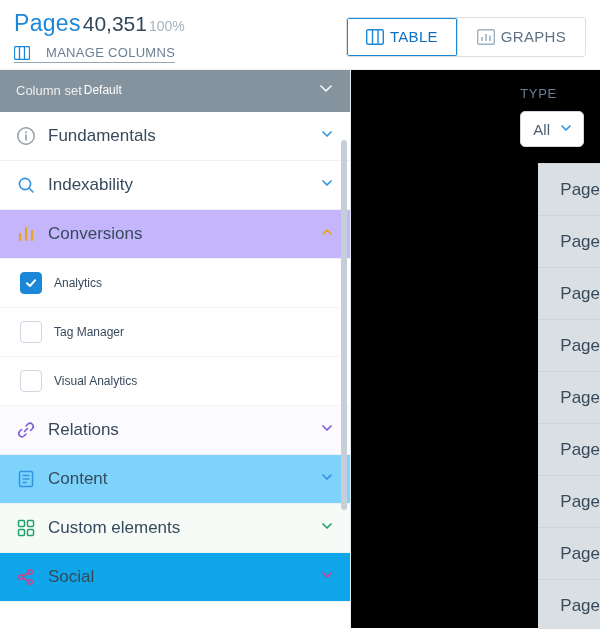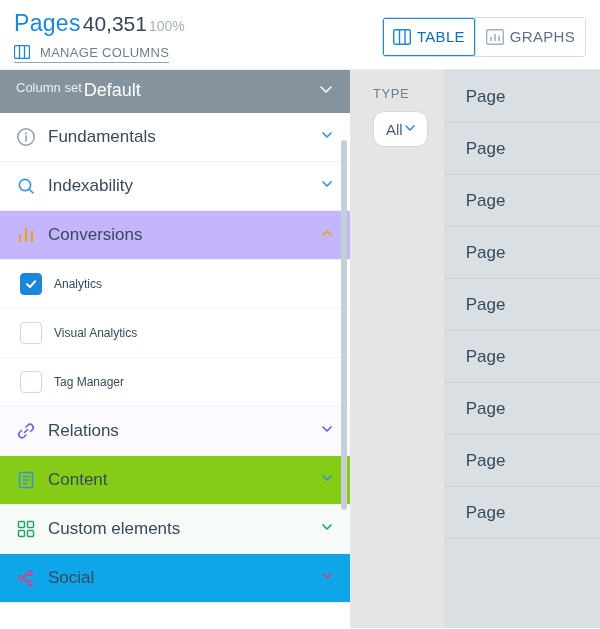--- a/index.html
+++ b/index.html
@@ -4,64 +4,64 @@
   <style>
     * { margin: 0; padding: 0; box-sizing: border-box; font-family: -apple-system, BlinkMacSystemFont, "Segoe UI", Arial, sans-serif; }
     body { width: 600px; height: 629px; background: #fff; overflow: hidden; }
 
     .header { display: flex; align-items: flex-start; padding: 10px 14px 6px; gap: 14px; }
     .header-left { display: flex; flex-direction: column; gap: 8px; }
     .title-row { display: flex; align-items: baseline; gap: 2px; }
     .pages-label { color: #1b87d9; font-size: 23px; font-weight: 400; letter-spacing: 0.3px; }
     .pages-count { color: #33475b; font-size: 21px; }
     .pages-pct { color: #a8b3be; font-size: 14px; }
-    .manage-row { display: flex; align-items: flex-start; gap: 10px; color: #6a7f93; font-size: 13px; letter-spacing: 0.3px; border-bottom: 1px solid #97a4b1; padding-bottom: 2px; width: max-content; cursor: pointer; }
+    .manage-row { display: flex; align-items: flex-end; gap: 16px; color: #6a7f93; font-size: 13px; letter-spacing: 0.3px; border-bottom: 1px solid #97a4b1; padding-bottom: 2px; width: max-content; cursor: pointer; }
     .manage-row svg { display: block; }
 
     .view-toggle { margin-left: auto; display: flex; border: 1px solid #d6dee6; border-radius: 3px; overflow: hidden; height: 40px; align-self: center; }
-    .view-btn { display: flex; align-items: center; gap: 6px; padding: 7px 10px; font-size: 15px; color: #5e7286; background: #fff; border: none; cursor: pointer; letter-spacing: 0.3px; }
+    .view-btn { display: flex; align-items: center; gap: 6px; padding: 7px 19px; font-size: 15px; color: #5e7286; background: #fff; border: none; cursor: pointer; letter-spacing: 0.3px; }
     .view-btn + .view-btn { border-left: 1px solid #d6dee6; }
     .view-btn.active { color: #0e6fc1; box-shadow: inset 0 0 0 1px #1b87d9; border-radius: 2px; }
     .view-btn svg { display: block; }
 
     .body { display: flex; height: calc(100% - 70px); border-top: 1px solid #eef1f4; }
 
     .sidebar { width: 350px; display: flex; flex-direction: column; position: relative; }
     .scroll-track { position: absolute; right: 3px; top: 70px; width: 6px; height: 370px; background: #c6cfd7; border-radius: 3px; }
 
     .colset { background: #84939e; color: #fff; padding: 10px 16px 12px; display: flex; align-items: center; }
     .colset-text { flex: 1; display: flex; gap: 2px; }
     .colset-label { font-size: 13px; opacity: 0.85; }
-    .colset-value { font-size: 18px; text-align: right; }
+    .colset-value { font-size: 12px; text-align: right; }
     .colset-chevron { opacity: 0.9; }
 
     .cat-row { display: flex; align-items: center; gap: 12px; padding: 14px 16px; font-size: 17px; color: #374a5c; border-bottom: 1px solid #eef2f5; cursor: pointer; }
     .cat-row .ico { width: 20px; height: 20px; display: flex; align-items: center; justify-content: center; flex: 0 0 20px; }
     .cat-row .lbl { flex: 1; }
     .cat-row .chev { flex: 0 0 14px; }
 
     .cat-fund .chev path, .cat-content .chev path, .cat-index .chev path { stroke: #3493df; }
     .cat-conv { background: #c4b5fd; }
     .cat-conv .chev path { stroke: #e6a419; }
     .cat-rel { background: #fbfaff; }
     .cat-rel .chev path { stroke: #7c5ad9; }
-    .cat-content { background: #84cc16; }
+    .cat-content { background: #7dd3fc; }
     .cat-custom { background: #f6fbf8; }
     .cat-custom .chev path { stroke: #21a36a; }
     .cat-social { background: #0ea5e9; }
     .cat-social .chev path { stroke: #d53f8c; }
 
     .sub-row { display: flex; align-items: center; gap: 12px; padding: 13px 16px 13px 20px; font-size: 12px; color: #374a5c; border-bottom: 1px solid #f2f5f8; cursor: pointer; }
     .chk { width: 22px; height: 22px; border-radius: 4px; border: 1.5px solid #cfd8e0; background: #fff; display: flex; align-items: center; justify-content: center; }
     .chk.checked { background: #1b87d9; border-color: #1b87d9; }
 
-    .content { flex: 1; background: #e5e5e5; border-left: 1px solid #e4e9ed; display: flex; flex-direction: row; }
+    .content { flex: 1; background: #000000; border-left: 1px solid #e4e9ed; display: flex; flex-direction: column; align-items: flex-end; }
     .filter-area { padding: 16px 16px 16px 22px; }
     .type-label { color: #6a7f93; font-size: 13px; letter-spacing: 0.6px; margin-bottom: 10px; }
-    .type-select { display: flex; align-items: center; justify-content: space-between; height: 36px; border: 1px solid #cfd8e0; background: #fff; border-radius: 11px; padding: 0 10px 0 12px; color: #4a5e71; font-size: 15px; cursor: pointer; }
+    .type-select { display: flex; align-items: center; justify-content: space-between; height: 36px; border: 1px solid #cfd8e0; background: #fff; border-radius: 5px; padding: 0 10px 0 12px; color: #4a5e71; font-size: 15px; cursor: pointer; gap: 9px; }
     .type-select .chev path { stroke: #3493df; }
 
     .rows { flex: 1; background: #dadfe3; border-top: 1px solid #cdd4da; }
     .row { height: 52px; display: flex; align-items: center; padding-left: 22px; font-size: 17px; color: #374a5c; border-bottom: 1px solid #ccd3d9; cursor: pointer; }
   </style>
 </head>
 <body>
 
 <div class="header">
   <div class="header-left">
@@ -171,25 +171,25 @@
     <div class="sub-row">
       <span class="chk checked">
         <svg width="14" height="14" viewBox="0 0 14 14">
             <path d="M3 7.2 L6 10 L11.2 4.2" fill="none" stroke="#fff" stroke-width="2" stroke-linecap="round" stroke-linejoin="round"></path>
           </svg>
       </span>
       <span>Analytics</span>
     </div>
     <div class="sub-row">
       <span class="chk"></span>
-      <span>Visual Analytics</span>
+      <span>Tag Manager</span>
     </div>
     <div class="sub-row">
       <span class="chk"></span>
-      <span>Tag Manager</span>
+      <span>Visual Analytics</span>
     </div>
 
     <div class="cat-row cat-rel">
       <span class="ico">
         <svg width="20" height="20" viewBox="0 0 20 20">
             <path d="M8.5 11.5 L11.5 8.5" stroke="#7c5ad9" stroke-width="1.6" stroke-linecap="round"></path>
             <path d="M10 6 L12 4 a3.2 3.2 0 0 1 4.5 4.5 L14.5 10.5" fill="none" stroke="#7c5ad9" stroke-width="1.6" stroke-linecap="round"></path>
             <path d="M10 14 L8 16 a3.2 3.2 0 0 1 -4.5 -4.5 L5.5 9.5" fill="none" stroke="#7c5ad9" stroke-width="1.6" stroke-linecap="round"></path>
           </svg>
       </span>

